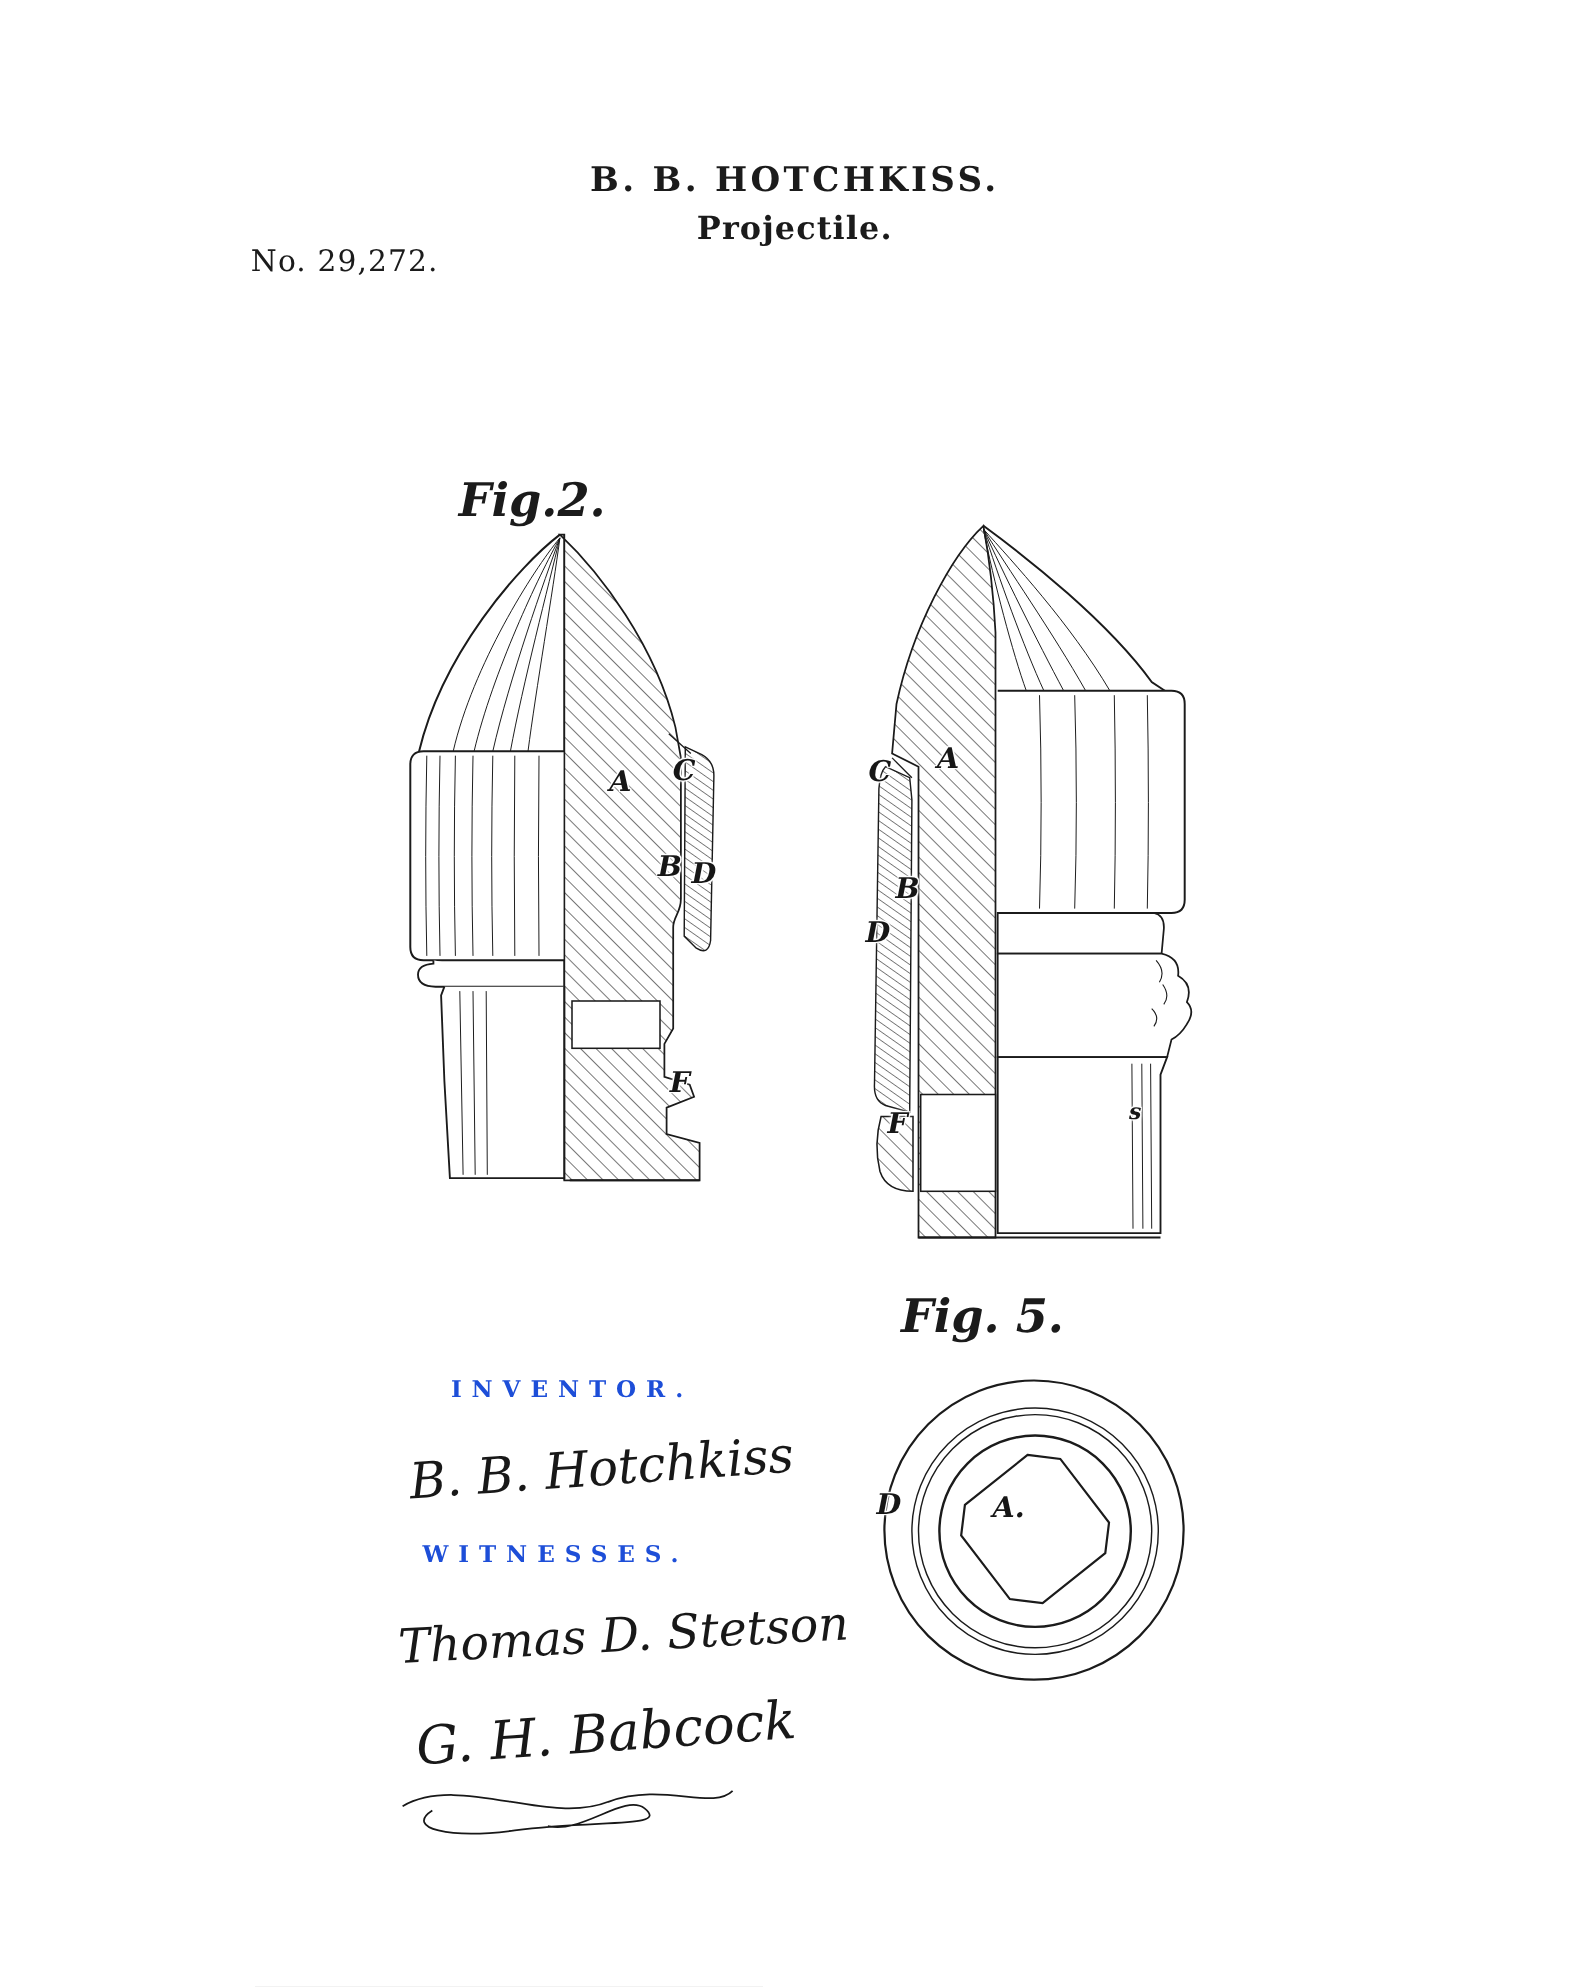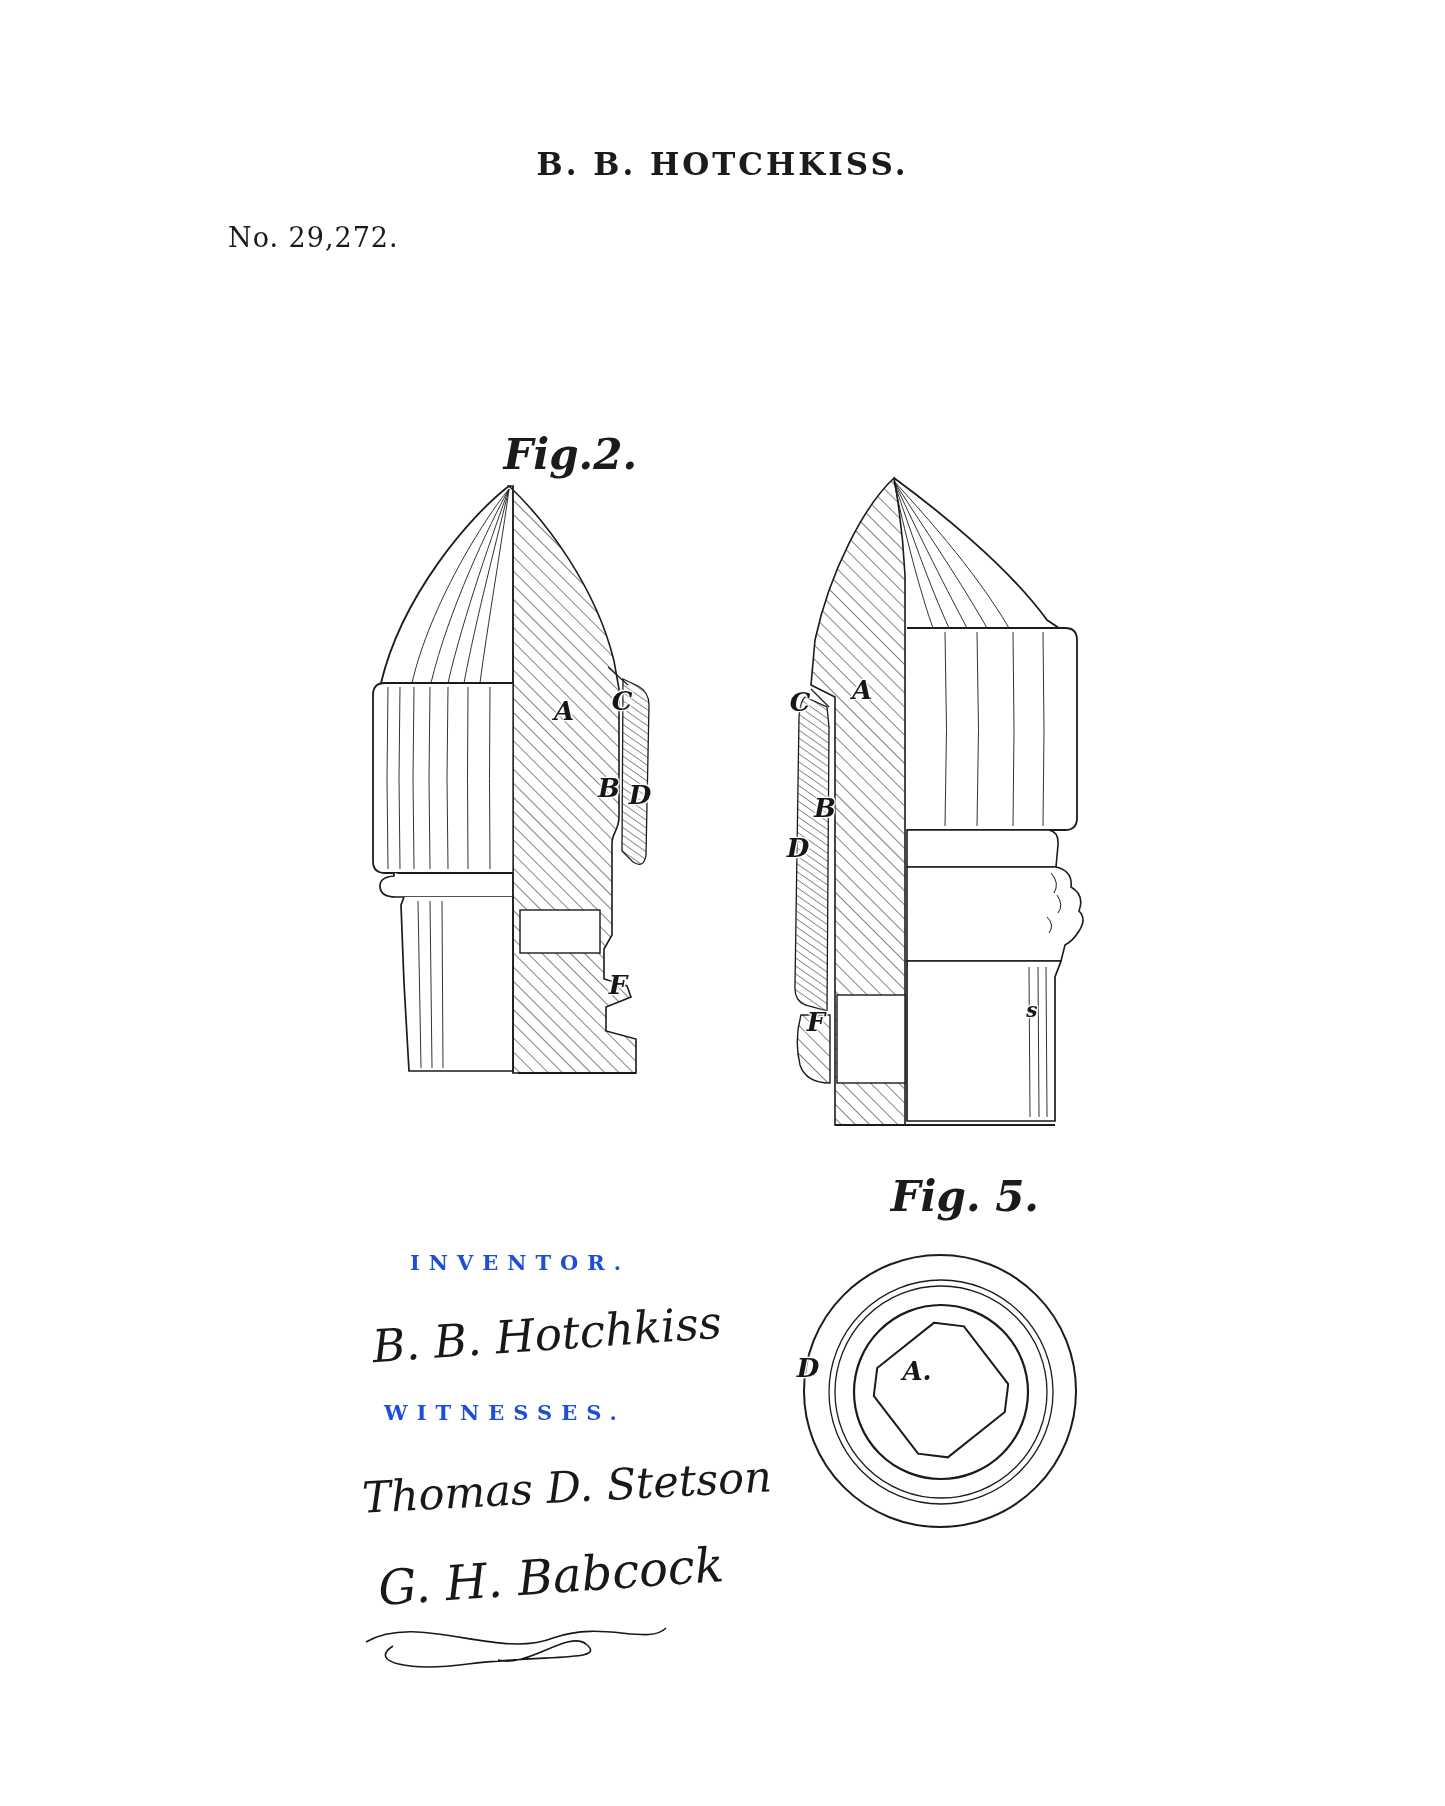--- a/index.html
+++ b/index.html
@@ -24,21 +24,21 @@
   .patno{
     left:228px;top:222px;font-size:27px;letter-spacing:1px;
   }
   .patdate{
     left:885px;top:216px;font-size:27px;letter-spacing:1px;
   }
   
   .figlabel{
     font-family:"DejaVu Serif", serif;
     font-style:italic;font-weight:600;
-    font-size:42px;text-align:right;width:220px;
+    font-size:42px;text-align:left;width:220px;
   }
   .fl2{left:417px;top:430px;}
   .fl1{left:898px;top:447px;}
   .fl3{left:819px;top:1172px;}
   
   .part{
     position:absolute;
     font-family:"DejaVu Serif", serif;
     font-style:italic;font-weight:700;
     font-size:26px;color:#161616;
@@ -66,20 +66,21 @@
   .sig-w1{left:362px;top:1462px;font-size:43px;transform:rotate(-3deg);}
   .sig-w2{left:378px;top:1548px;font-size:48px;transform:rotate(-4deg);}
   .flourish{left:348px;top:1604px;}
 </style>
 </head>
 <body>
 
 <div class="page">
 
   <div class="abs title1">B. B. HOTCHKISS.</div>
+  <div class="abs title2">Projectile.</div>
   <div class="abs patno">No. 29,272.</div>
 
   <div class="abs figlabel fl2">Fig.2.</div>
   <div class="abs figlabel fl3">Fig. 5.</div>
 
   <div class="figbox" style="left:368px;top:483px;width:310px;height:600px;">
     <svg width="310" height="600" viewBox="0 0 310 600">
       <defs>
         <pattern id="f2h1" patternUnits="userSpaceOnUse" width="10" height="10" patternTransform="rotate(-45)">
           <line x1="0" y1="0" x2="0" y2="10" stroke="#1b1b1b" stroke-width="1.1"></line>

